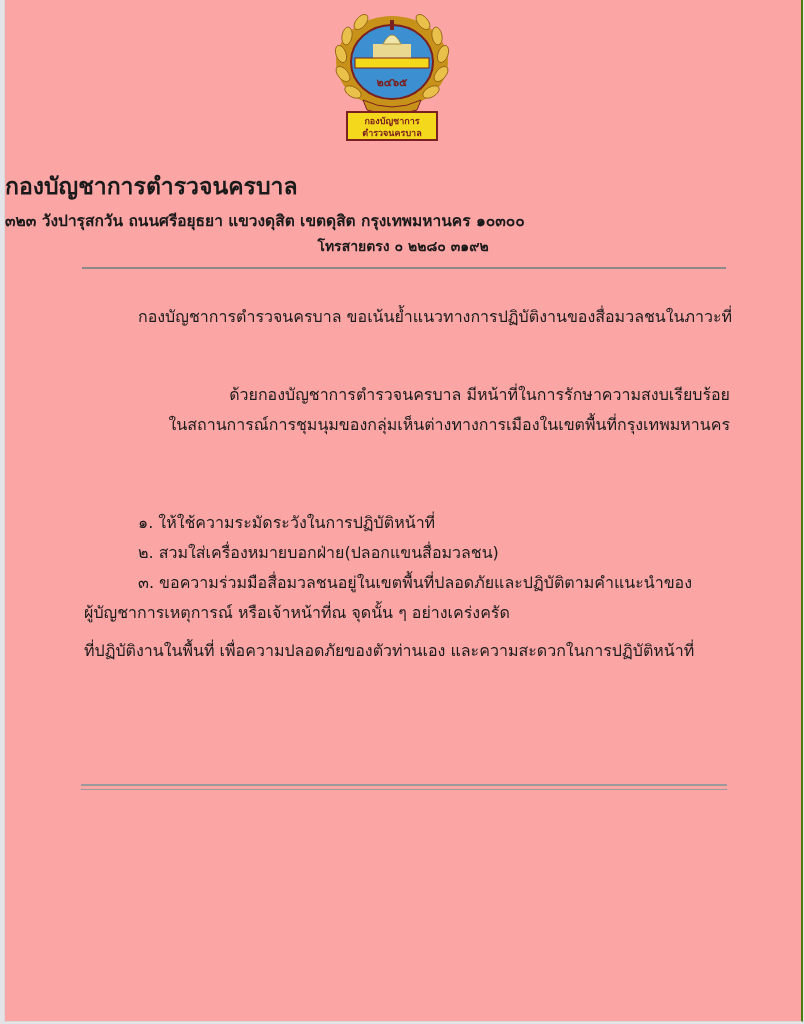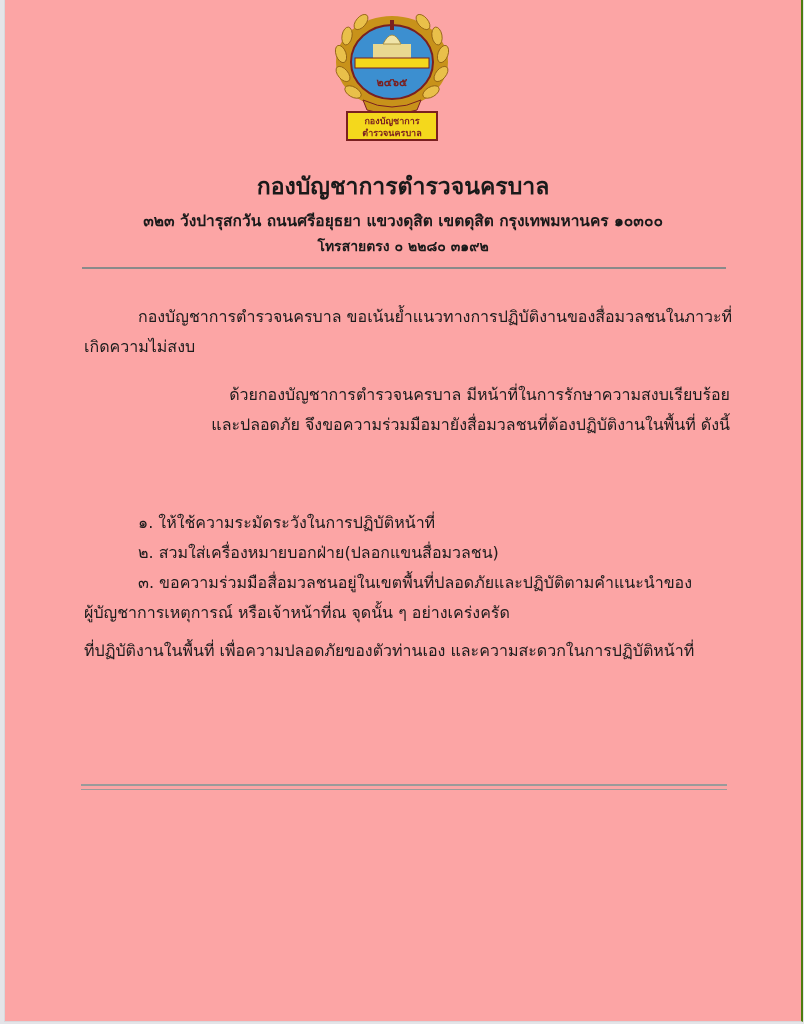--- a/index.html
+++ b/index.html
@@ -9,25 +9,25 @@
     font-family: "DejaVu Sans", "Liberation Sans", sans-serif;
   }
   .page {
     position: absolute; left: 4px; top: 0; width: 796px; height: 1021px;
     background: #fca5a5;
     border-left: 1px solid #d8d8dc; border-right: 2px solid #4d7c0f; border-bottom: 1px solid #d8d8dc;
   }
   .logo { position: absolute; left: 328px; top: 14px; width: 118px; height: 128px; }
   .org-name {
     position: absolute; left: 0; width: 796px; top: 168px;
-    text-align: center; font-weight: bold; font-size: 23px; color: #1a1a1a;
+    text-align: left; font-weight: bold; font-size: 23px; color: #1a1a1a;
   }
   .address {
     position: absolute; left: 0; width: 796px; top: 208px;
-    text-align: center; font-weight: bold; font-size: 15.5px; color: #1a1a1a;
+    font-weight: bold; font-size: 15.5px; color: #1a1a1a;
   }
   .phone {
     position: absolute; left: 0; width: 796px; top: 235px;
     text-align: center; font-weight: bold; font-size: 14px; color: #1a1a1a;
   }
   .header-rule {
     position: absolute; left: 77px; width: 644px; top: 267px; height: 0;
     border-top: 2px solid #8a8a8a;
   }
   .body-text {
@@ -79,26 +79,25 @@
     </svg>
   </div>
 
   <div class="org-name">กองบัญชาการตำรวจนครบาล</div>
   <div class="address">๓๒๓ วังปารุสกวัน ถนนศรีอยุธยา แขวงดุสิต เขตดุสิต กรุงเทพมหานคร ๑๐๓๐๐</div>
   <div class="phone">โทรสายตรง ๐ ๒๒๘๐ ๓๑๙๒</div>
   <div class="header-rule"></div>
 
   <div class="body-text" style="top:302px;">
     <span class="line indent">กองบัญชาการตำรวจนครบาล ขอเน้นย้ำแนวทางการปฏิบัติงานของสื่อมวลชนในภาวะที่</span>
-    <span class="line">เกิดความไม่สงบ</span>
   </div>
 
   <div class="body-text" style="top:380px;text-align:right;">
     <span class="line indent">ด้วยกองบัญชาการตำรวจนครบาล มีหน้าที่ในการรักษาความสงบเรียบร้อย</span>
-    <span class="line">และปลอดภัย จึงขอความร่วมมือมายังสื่อมวลชนที่ต้องปฏิบัติงานในพื้นที่ ดังนี้</span>
+    <span class="line">ในสถานการณ์การชุมนุมของกลุ่มเห็นต่างทางการเมืองในเขตพื้นที่กรุงเทพมหานคร</span>
   </div>
 
   <div class="body-text" style="top:508px;">
     <span class="line indent">๑. ให้ใช้ความระมัดระวังในการปฏิบัติหน้าที่</span>
     <span class="line indent">๒. สวมใส่เครื่องหมายบอกฝ่าย(ปลอกแขนสื่อมวลชน)</span>
     <span class="line indent">๓. ขอความร่วมมือสื่อมวลชนอยู่ในเขตพื้นที่ปลอดภัยและปฏิบัติตามคำแนะนำของ</span>
     <span class="line">ผู้บัญชาการเหตุการณ์ หรือเจ้าหน้าที่ณ จุดนั้น ๆ อย่างเคร่งครัด</span>
   </div>
 
   <div class="body-text" style="top:636px;">

